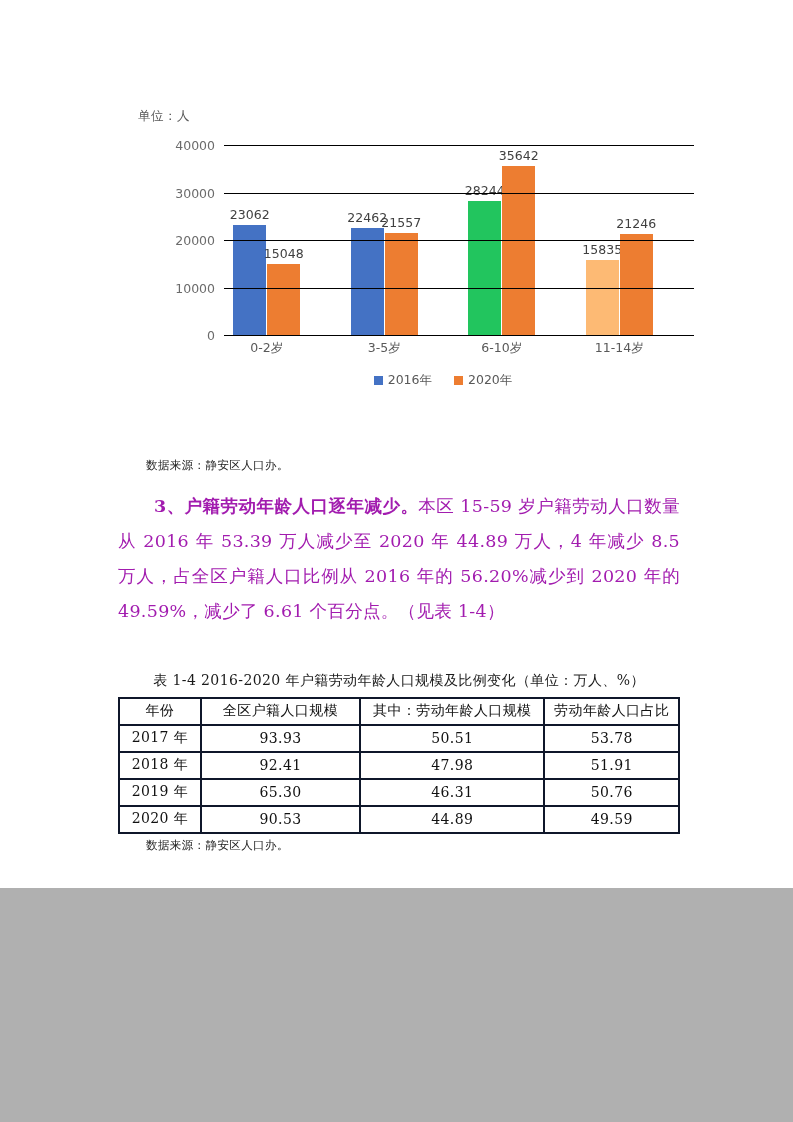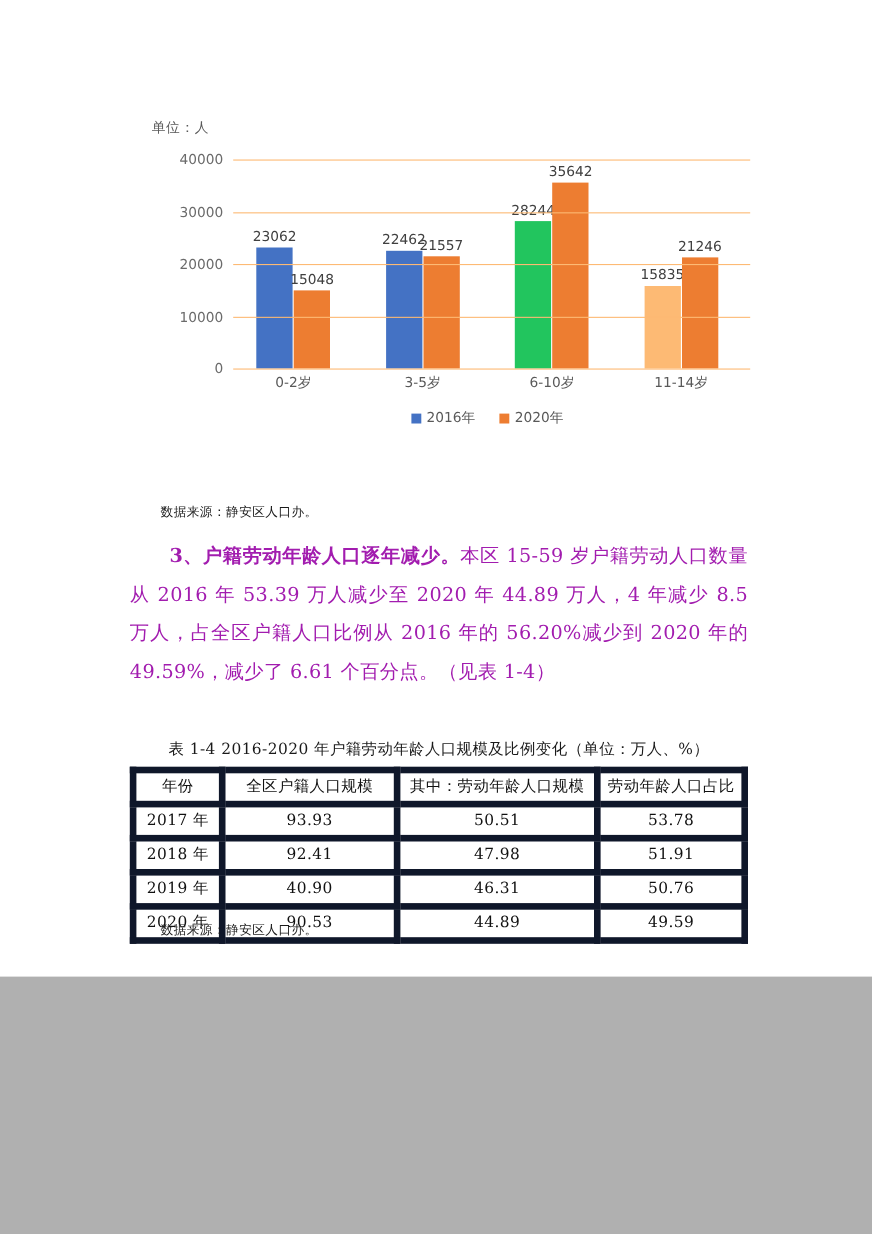--- a/index.html
+++ b/index.html
@@ -39,24 +39,24 @@
   }
   .plot {
     position: absolute;
     left: 88px;
     top: 45px;
     width: 470px;
     height: 190px;
   }
   .gridline {
     position: absolute;
-    left: 4px;
+    left: 16px;
     width: 100%;
     height: 1px;
-    background: #fdba74;
+    background: #000000;
   }
   .ytick {
     position: absolute;
     right: 100%;
     margin-right: 9px;
     transform: translateY(-50%);
     font-size: 12.5px;
     color: #6b6b6b;
     white-space: nowrap;
     font-family: "DejaVu Sans", "Liberation Sans", sans-serif;
@@ -194,21 +194,21 @@
     position: absolute;
     left: 118px;
     top: 697px;
     width: 562px;
     border-collapse: collapse;
     font-family: "DejaVu Serif", "Liberation Serif", serif;
     font-size: 14px;
     color: #111;
   }
   #data-table th, #data-table td {
-    border: 6px solid #0f172a;
+    border: 2px solid #0f172a;
     text-align: center;
     padding: 2px 0 3px 0;
     height: 20px;
     letter-spacing: 0.4px;
     font-weight: normal;
   }
   #data-table col.c0 { width: 82px; }
   #data-table col.c1 { width: 160px; }
   #data-table col.c2 { width: 185px; }
   #data-table col.c3 { width: 135px; }
@@ -345,21 +345,21 @@
           <td>53.78</td>
         </tr>
         <tr>
           <td>2018 年</td>
           <td>92.41</td>
           <td>47.98</td>
           <td>51.91</td>
         </tr>
         <tr>
           <td>2019 年</td>
-          <td>40.90</td>
+          <td>65.30</td>
           <td>46.31</td>
           <td>50.76</td>
         </tr>
         <tr>
           <td>2020 年</td>
           <td>90.53</td>
           <td>44.89</td>
           <td>49.59</td>
         </tr>
       </tbody>

